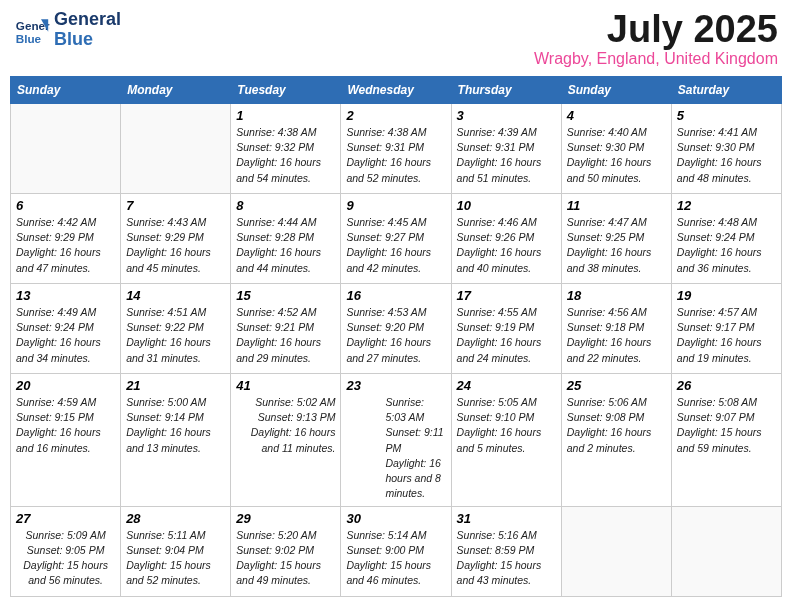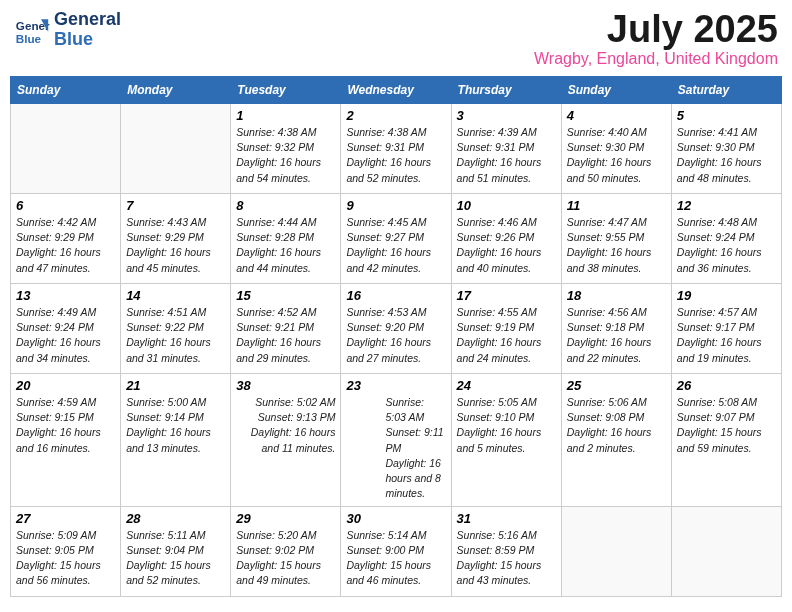--- a/index.html
+++ b/index.html
@@ -188,21 +188,21 @@
         </td>
         <td>
           <span class="day-number">10</span>
           <div class="day-info" style="white-space: pre-line;">Sunrise: 4:46 AM
 Sunset: 9:26 PM
 Daylight: 16 hours and 40 minutes.</div>
         </td>
         <td>
           <span class="day-number">11</span>
           <div class="day-info" style="white-space: pre-line;">Sunrise: 4:47 AM
-Sunset: 9:55 PM
+Sunset: 9:25 PM
 Daylight: 16 hours and 38 minutes.</div>
         </td>
         <td>
           <span class="day-number">12</span>
           <div class="day-info" style="white-space: pre-line;">Sunrise: 4:48 AM
 Sunset: 9:24 PM
 Daylight: 16 hours and 36 minutes.</div>
         </td>
       </tr>
       <tr>
@@ -256,21 +256,21 @@
 Sunset: 9:15 PM
 Daylight: 16 hours and 16 minutes.</div>
         </td>
         <td>
           <span class="day-number">21</span>
           <div class="day-info" style="white-space: pre-line;">Sunrise: 5:00 AM
 Sunset: 9:14 PM
 Daylight: 16 hours and 13 minutes.</div>
         </td>
         <td>
-          <span class="day-number">38</span>
+          <span class="day-number">41</span>
           <div class="day-info" style="white-space: pre-line; text-align: right;">Sunrise: 5:02 AM
 Sunset: 9:13 PM
 Daylight: 16 hours and 11 minutes.</div>
         </td>
         <td>
           <span class="day-number">23</span>
           <div class="day-info" style="white-space: pre-line; margin-left: 39px;">Sunrise: 5:03 AM
 Sunset: 9:11 PM
 Daylight: 16 hours and 8 minutes.</div>
         </td>
@@ -289,21 +289,21 @@
         <td>
           <span class="day-number">26</span>
           <div class="day-info" style="white-space: pre-line;">Sunrise: 5:08 AM
 Sunset: 9:07 PM
 Daylight: 15 hours and 59 minutes.</div>
         </td>
       </tr>
       <tr>
         <td>
           <span class="day-number">27</span>
-          <div class="day-info" style="white-space: pre-line;">Sunrise: 5:09 AM
+          <div class="day-info" style="white-space: pre-line; text-align: center;">Sunrise: 5:09 AM
 Sunset: 9:05 PM
 Daylight: 15 hours and 56 minutes.</div>
         </td>
         <td>
           <span class="day-number">28</span>
           <div class="day-info" style="white-space: pre-line;">Sunrise: 5:11 AM
 Sunset: 9:04 PM
 Daylight: 15 hours and 52 minutes.</div>
         </td>
         <td>

